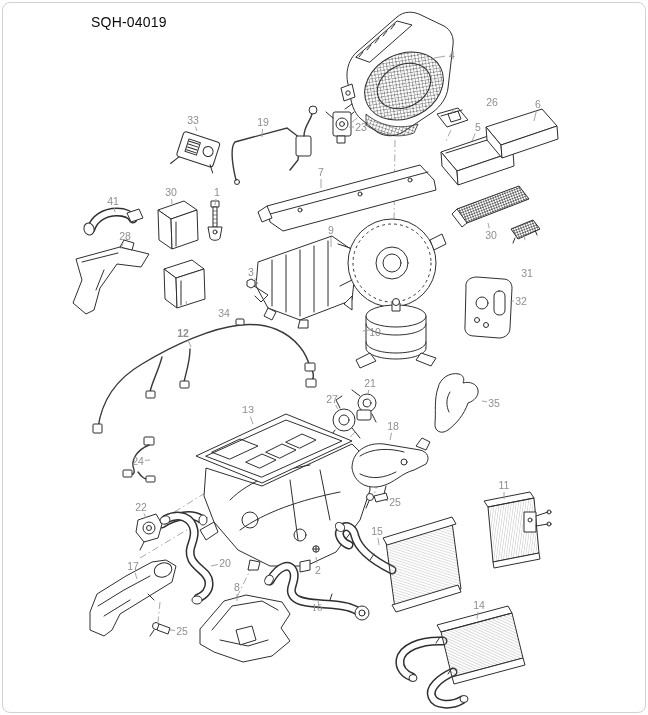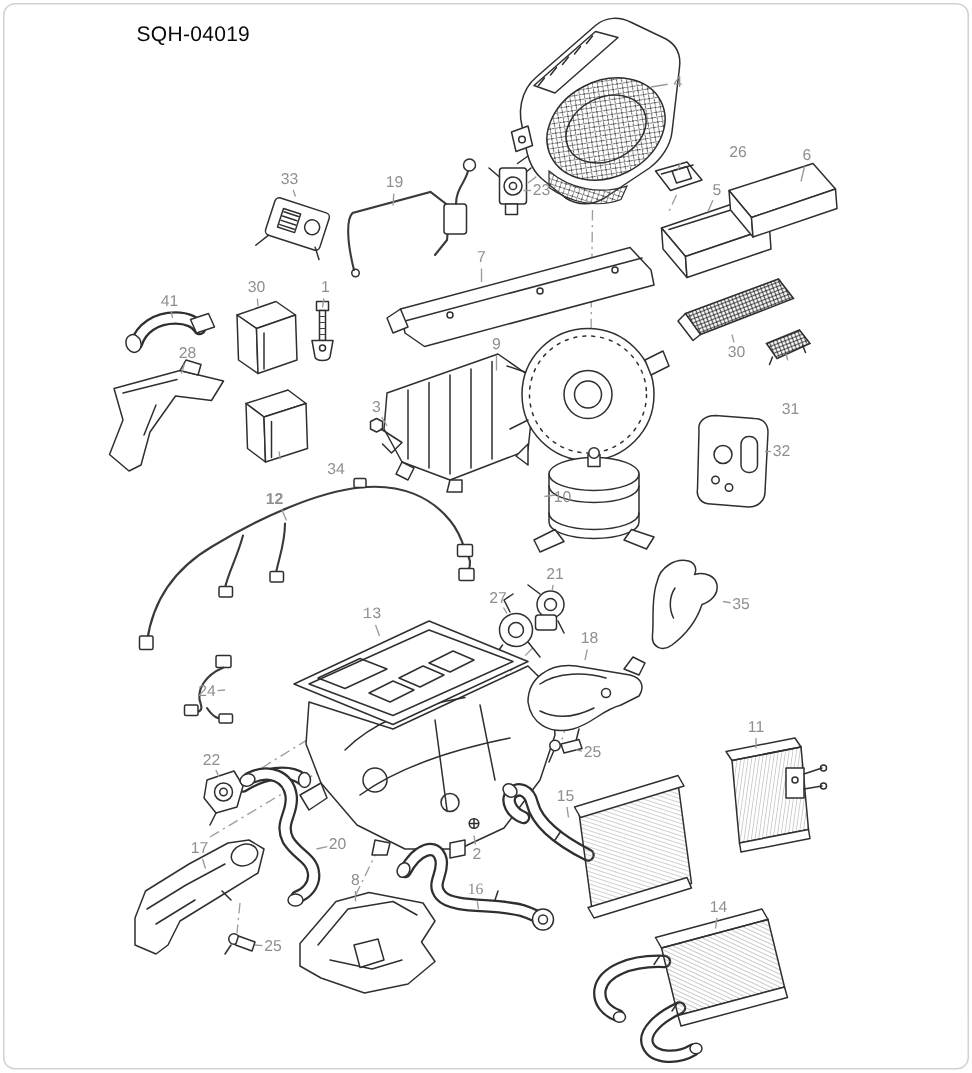--- a/index.html
+++ b/index.html
@@ -398,21 +398,21 @@
       <span class="callout" style="left: 538px; top: 104px;">6</span>
       <span class="callout" style="left: 321px; top: 172px;">7</span>
       <span class="callout" style="left: 237px; top: 587px;">8</span>
       <span class="callout" style="left: 331px; top: 230px;">9</span>
       <span class="callout" style="left: 375px; top: 332px;">10</span>
       <span class="callout" style="left: 504px; top: 485px;">11</span>
       <span class="callout" style="left: 183px; top: 333px; font-weight: bold;">12</span>
       <span class="callout" style="left: 248px; top: 410px; font-family: Liberation Mono, monospace;">13</span>
       <span class="callout" style="left: 479px; top: 605px;">14</span>
       <span class="callout" style="left: 377px; top: 531px;">15</span>
-      <span class="callout" style="left: 317px; top: 594px; font-family: Liberation Serif, serif;">16</span>
+      <span class="callout" style="left: 317px; top: 608px; font-family: Liberation Serif, serif;">16</span>
       <span class="callout" style="left: 133px; top: 566px;">17</span>
       <span class="callout" style="left: 393px; top: 426px;">18</span>
       <span class="callout" style="left: 263px; top: 122px;">19</span>
       <span class="callout" style="left: 225px; top: 563px;">20</span>
       <span class="callout" style="left: 370px; top: 383px;">21</span>
       <span class="callout" style="left: 141px; top: 507px;">22</span>
       <span class="callout" style="left: 361px; top: 127px;">23</span>
       <span class="callout" style="left: 138px; top: 461px;">24</span>
       <span class="callout" style="left: 395px; top: 502px;">25</span>
       <span class="callout" style="left: 182px; top: 631px;">25</span>

